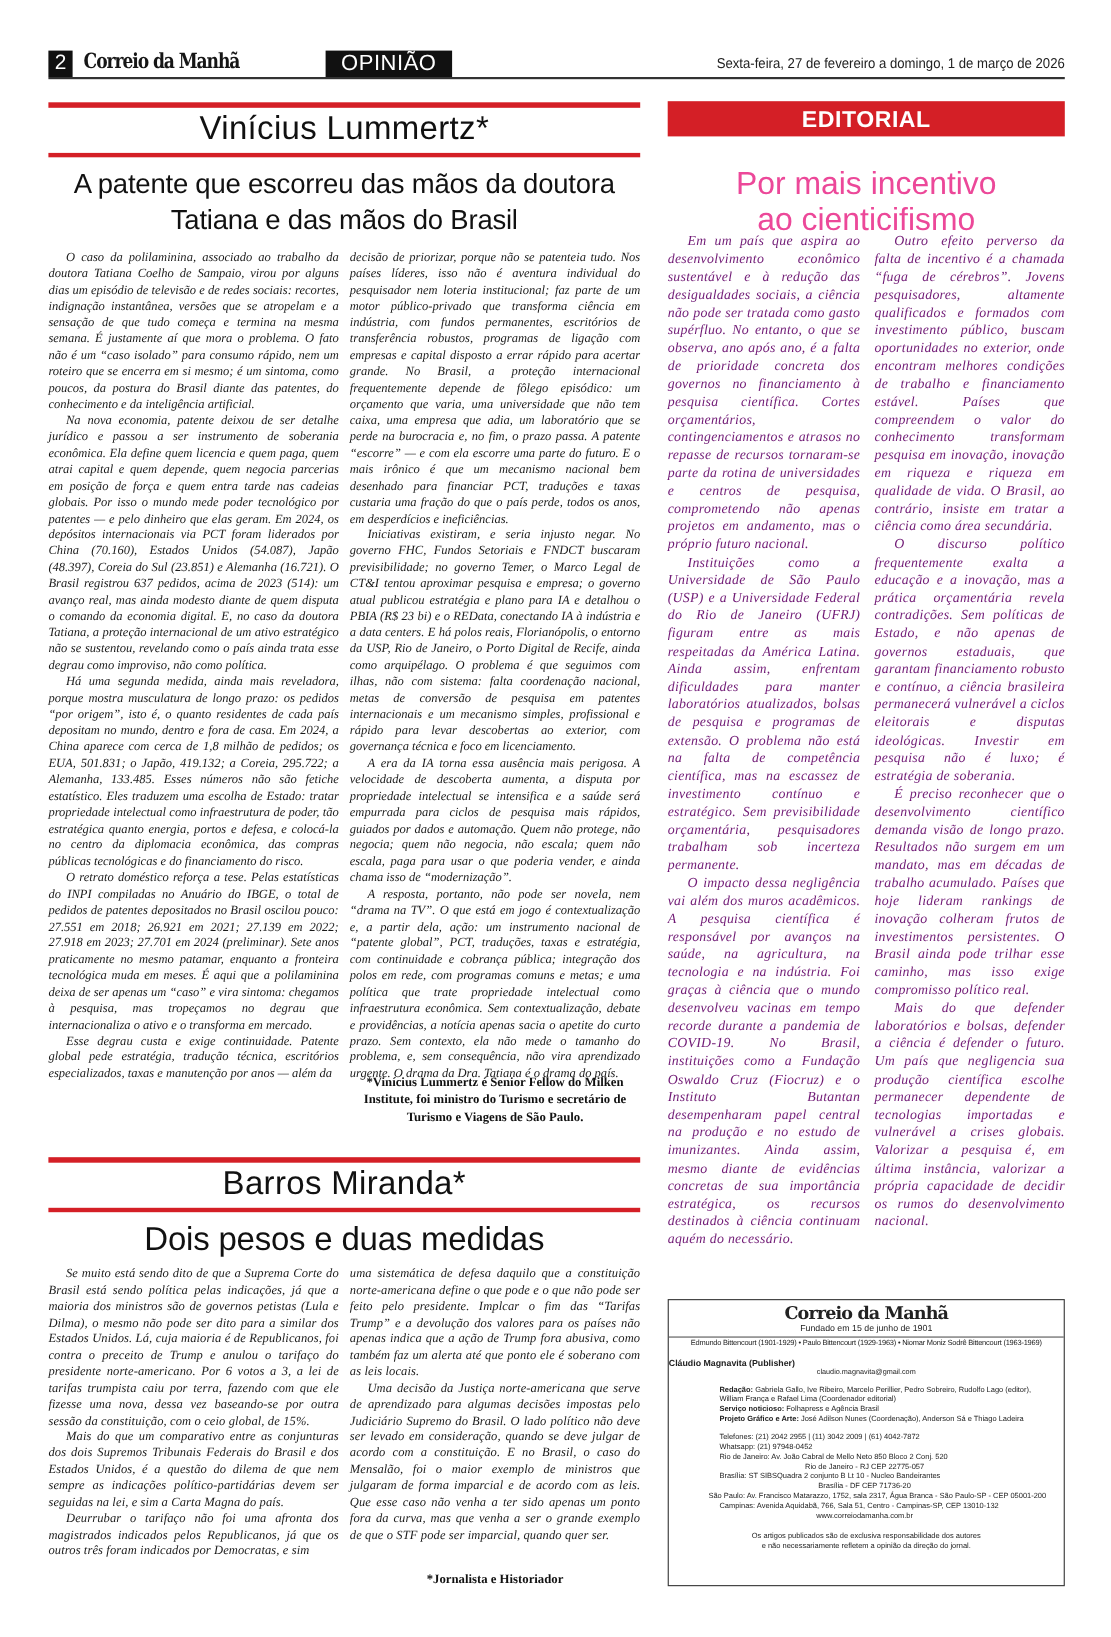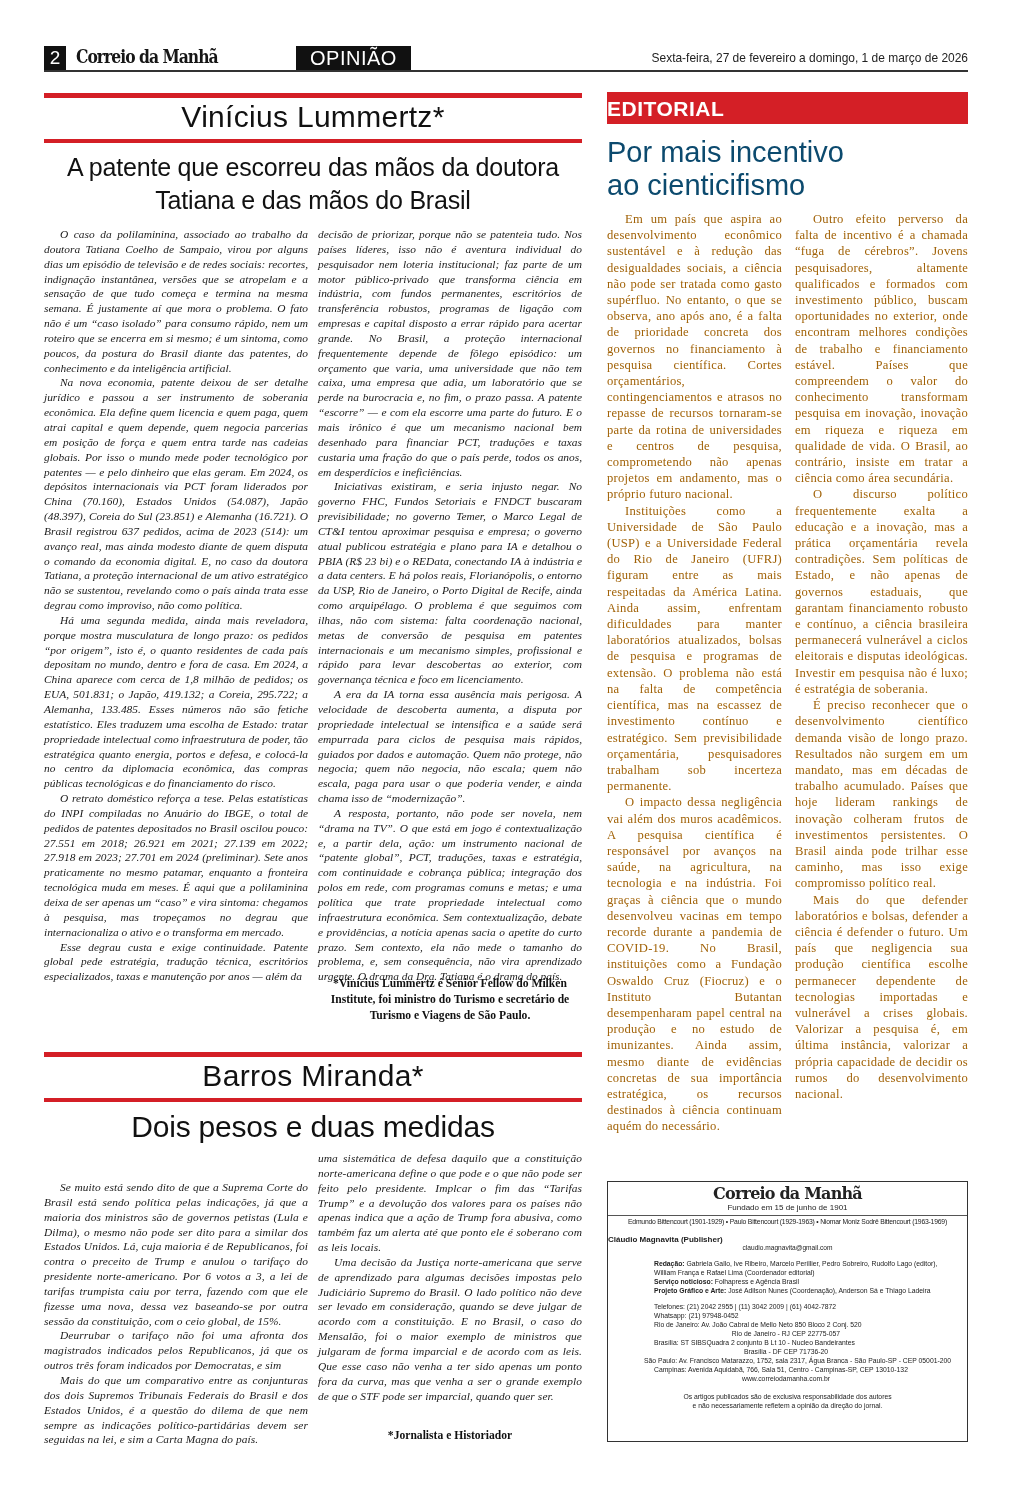--- a/index.html
+++ b/index.html
@@ -12,26 +12,26 @@
     font-size: 19px; letter-spacing: -1.2px; transform: scaleX(0.82); transform-origin: left center; }
   .section { position: absolute; left: 252px; top: 0; height: 24px; padding: 0 14px; background: #111; color: #fff;
     font-family: "Liberation Sans", sans-serif; font-size: 20px; line-height: 24px; letter-spacing: 0.5px; }
   .date { position: absolute; right: 0; top: 4px; font-family: "Liberation Sans", sans-serif; font-size: 13px;
     color: #222; transform: scaleX(0.92); transform-origin: right center; }
   .redrule { background: #d41f26; height: 5px; }
   .author { font-family: "Liberation Sans", sans-serif; font-size: 30px; text-align: center; color: #111; letter-spacing: 0.3px; }
   .headline { font-family: "Liberation Sans", sans-serif; font-size: 25px; line-height: 33px; text-align: center; color: #111; letter-spacing: -0.2px; }
   .col { font-family: "Liberation Serif", serif; font-size: 11.4px; line-height: 14.85px; text-align: justify; color: #1a1a1a; hyphens: auto; }
   .col p { margin: 0; text-indent: 16px; font-style: italic; }
-  .ecol { font-family: "Liberation Serif", serif; font-size: 12.6px; line-height: 16.2px; text-align: justify; color: #a16207; letter-spacing: 0.25px; }
+  .ecol { font-family: "Liberation Serif", serif; font-size: 12.6px; line-height: 16.2px; text-align: justify; color: #701a75; letter-spacing: 0.25px; font-style: italic; }
   .ecol p { margin: 0; text-indent: 18px; }
   .sig { font-family: "Liberation Serif", serif; font-weight: bold; font-size: 11.6px; line-height: 16px; text-align: center; color: #111; }
   .edbanner { left: 607px; top: 92px; width: 361px; height: 32px; background: #d41f26; color: #fff;
-    font-family: "Liberation Sans", sans-serif; font-weight: bold; font-size: 21px; line-height: 33px; text-align: left; letter-spacing: 0.5px; }
-  .edtitle { left: 607px; top: 136px; width: 361px; font-family: "Liberation Sans", sans-serif; font-size: 29px; line-height: 33px; text-align: left; color: #0c4a6e; }
+    font-family: "Liberation Sans", sans-serif; font-weight: bold; font-size: 21px; line-height: 33px; text-align: center; letter-spacing: 0.5px; }
+  .edtitle { left: 607px; top: 151px; width: 361px; font-family: "Liberation Sans", sans-serif; font-size: 29px; line-height: 33px; text-align: center; color: #ec4899; }
   .box { left: 607px; top: 1181px; width: 361px; height: 261px; border: 1.5px solid #333; box-sizing: border-box;
     font-family: "Liberation Sans", sans-serif; color: #222; }
   .box .bname { text-align: center; font-family: "DejaVu Serif", serif; font-weight: bold; font-size: 16px; letter-spacing: -0.8px; margin-top: 2px; }
   .box .founded { text-align: center; font-size: 8px; margin-top: 0px; }
   .box .heirs { border-top: 1px solid #555; margin-top: 3px; padding-top: 2px; text-align: center; font-size: 6.8px; letter-spacing: -0.2px; white-space: nowrap; }
   .box .pub { text-align: left; font-size: 8px; font-weight: bold; margin-top: 10px; }
   .box .email { text-align: center; font-size: 6.6px; }
   .box .credits { margin: 8px 0 0 46px; width: 300px; font-size: 6.8px; line-height: 9px; }
   .box .credits b { font-weight: bold; }
   .box .contacts { margin: 7px 0 0 46px; width: 310px; font-size: 6.8px; line-height: 9px; }
@@ -87,24 +87,24 @@
   <p>O discurso político frequentemente exalta a educação e a inovação, mas a prática orçamentária revela contradições. Sem políticas de Estado, e não apenas de governos estaduais, que garantam financiamento robusto e contínuo, a ciência brasileira permanecerá vulnerável a ciclos eleitorais e disputas ideológicas. Investir em pesquisa não é luxo; é estratégia de soberania.</p>
   <p>É preciso reconhecer que o desenvolvimento científico demanda visão de longo prazo. Resultados não surgem em um mandato, mas em décadas de trabalho acumulado. Países que hoje lideram rankings de inovação colheram frutos de investimentos persistentes. O Brasil ainda pode trilhar esse caminho, mas isso exige compromisso político real.</p>
   <p>Mais do que defender laboratórios e bolsas, defender a ciência é defender o futuro. Um país que negligencia sua produção científica escolhe permanecer dependente de tecnologias importadas e vulnerável a crises globais. Valorizar a pesquisa é, em última instância, valorizar a própria capacidade de decidir os rumos do desenvolvimento nacional.</p>
 </div>
 
 <div class="abs redrule" style="left:44px; top:1052px; width:538px;"></div>
 <div class="abs author" style="left:44px; top:1059px; width:538px;">Barros Miranda*</div>
 <div class="abs redrule" style="left:44px; top:1098px; width:538px; height:4px;"></div>
 <div class="abs headline" style="left:44px; top:1110px; width:538px; font-size:30px;">Dois pesos e duas medidas</div>
 
-<div class="abs col" style="left:44px; top:1151px; width:264px; letter-spacing:0.1px;margin-top:29px;">
+<div class="abs col" style="left:44px; top:1151px; width:264px; letter-spacing:0.1px;">
   <p>Se muito está sendo dito de que a Suprema Corte do Brasil está sendo política pelas indicações, já que a maioria dos ministros são de governos petistas (Lula e Dilma), o mesmo não pode ser dito para a similar dos Estados Unidos. Lá, cuja maioria é de Republicanos, foi contra o preceito de Trump e anulou o tarifaço do presidente norte-americano. Por 6 votos a 3, a lei de tarifas trumpista caiu por terra, fazendo com que ele fizesse uma nova, dessa vez baseando-se por outra sessão da constituição, com o ceio global, de 15%.</p>
+  <p>Mais do que um comparativo entre as conjunturas dos dois Supremos Tribunais Federais do Brasil e dos Estados Unidos, é a questão do dilema de que nem sempre as indicações político-partidárias devem ser seguidas na lei, e sim a Carta Magna do país.</p>
   <p>Deurrubar o tarifaço não foi uma afronta dos magistrados indicados pelos Republicanos, já que os outros três foram indicados por Democratas, e sim</p>
-  <p>Mais do que um comparativo entre as conjunturas dos dois Supremos Tribunais Federais do Brasil e dos Estados Unidos, é a questão do dilema de que nem sempre as indicações político-partidárias devem ser seguidas na lei, e sim a Carta Magna do país.</p>
 </div>
 <div class="abs col" style="left:318px; top:1151px; width:264px; letter-spacing:0.1px;">
   <p style="text-indent:0">uma sistemática de defesa daquilo que a constituição norte-americana define o que pode e o que não pode ser feito pelo presidente. Implcar o fim das “Tarifas Trump” e a devolução dos valores para os países não apenas indica que a ação de Trump fora abusiva, como também faz um alerta até que ponto ele é soberano com as leis locais.</p>
   <p>Uma decisão da Justiça norte-americana que serve de aprendizado para algumas decisões impostas pelo Judiciário Supremo do Brasil. O lado político não deve ser levado em consideração, quando se deve julgar de acordo com a constituição. E no Brasil, o caso do Mensalão, foi o maior exemplo de ministros que julgaram de forma imparcial e de acordo com as leis. Que esse caso não venha a ter sido apenas um ponto fora da curva, mas que venha a ser o grande exemplo de que o STF pode ser imparcial, quando quer ser.</p>
 </div>
 <div class="abs sig" style="left:318px; top:1428px; width:264px;">*Jornalista e Historiador</div>
 
 <div class="abs box">
   <div class="bname">Correio da Manhã</div>
   <div class="founded">Fundado em 15 de junho de 1901</div>

